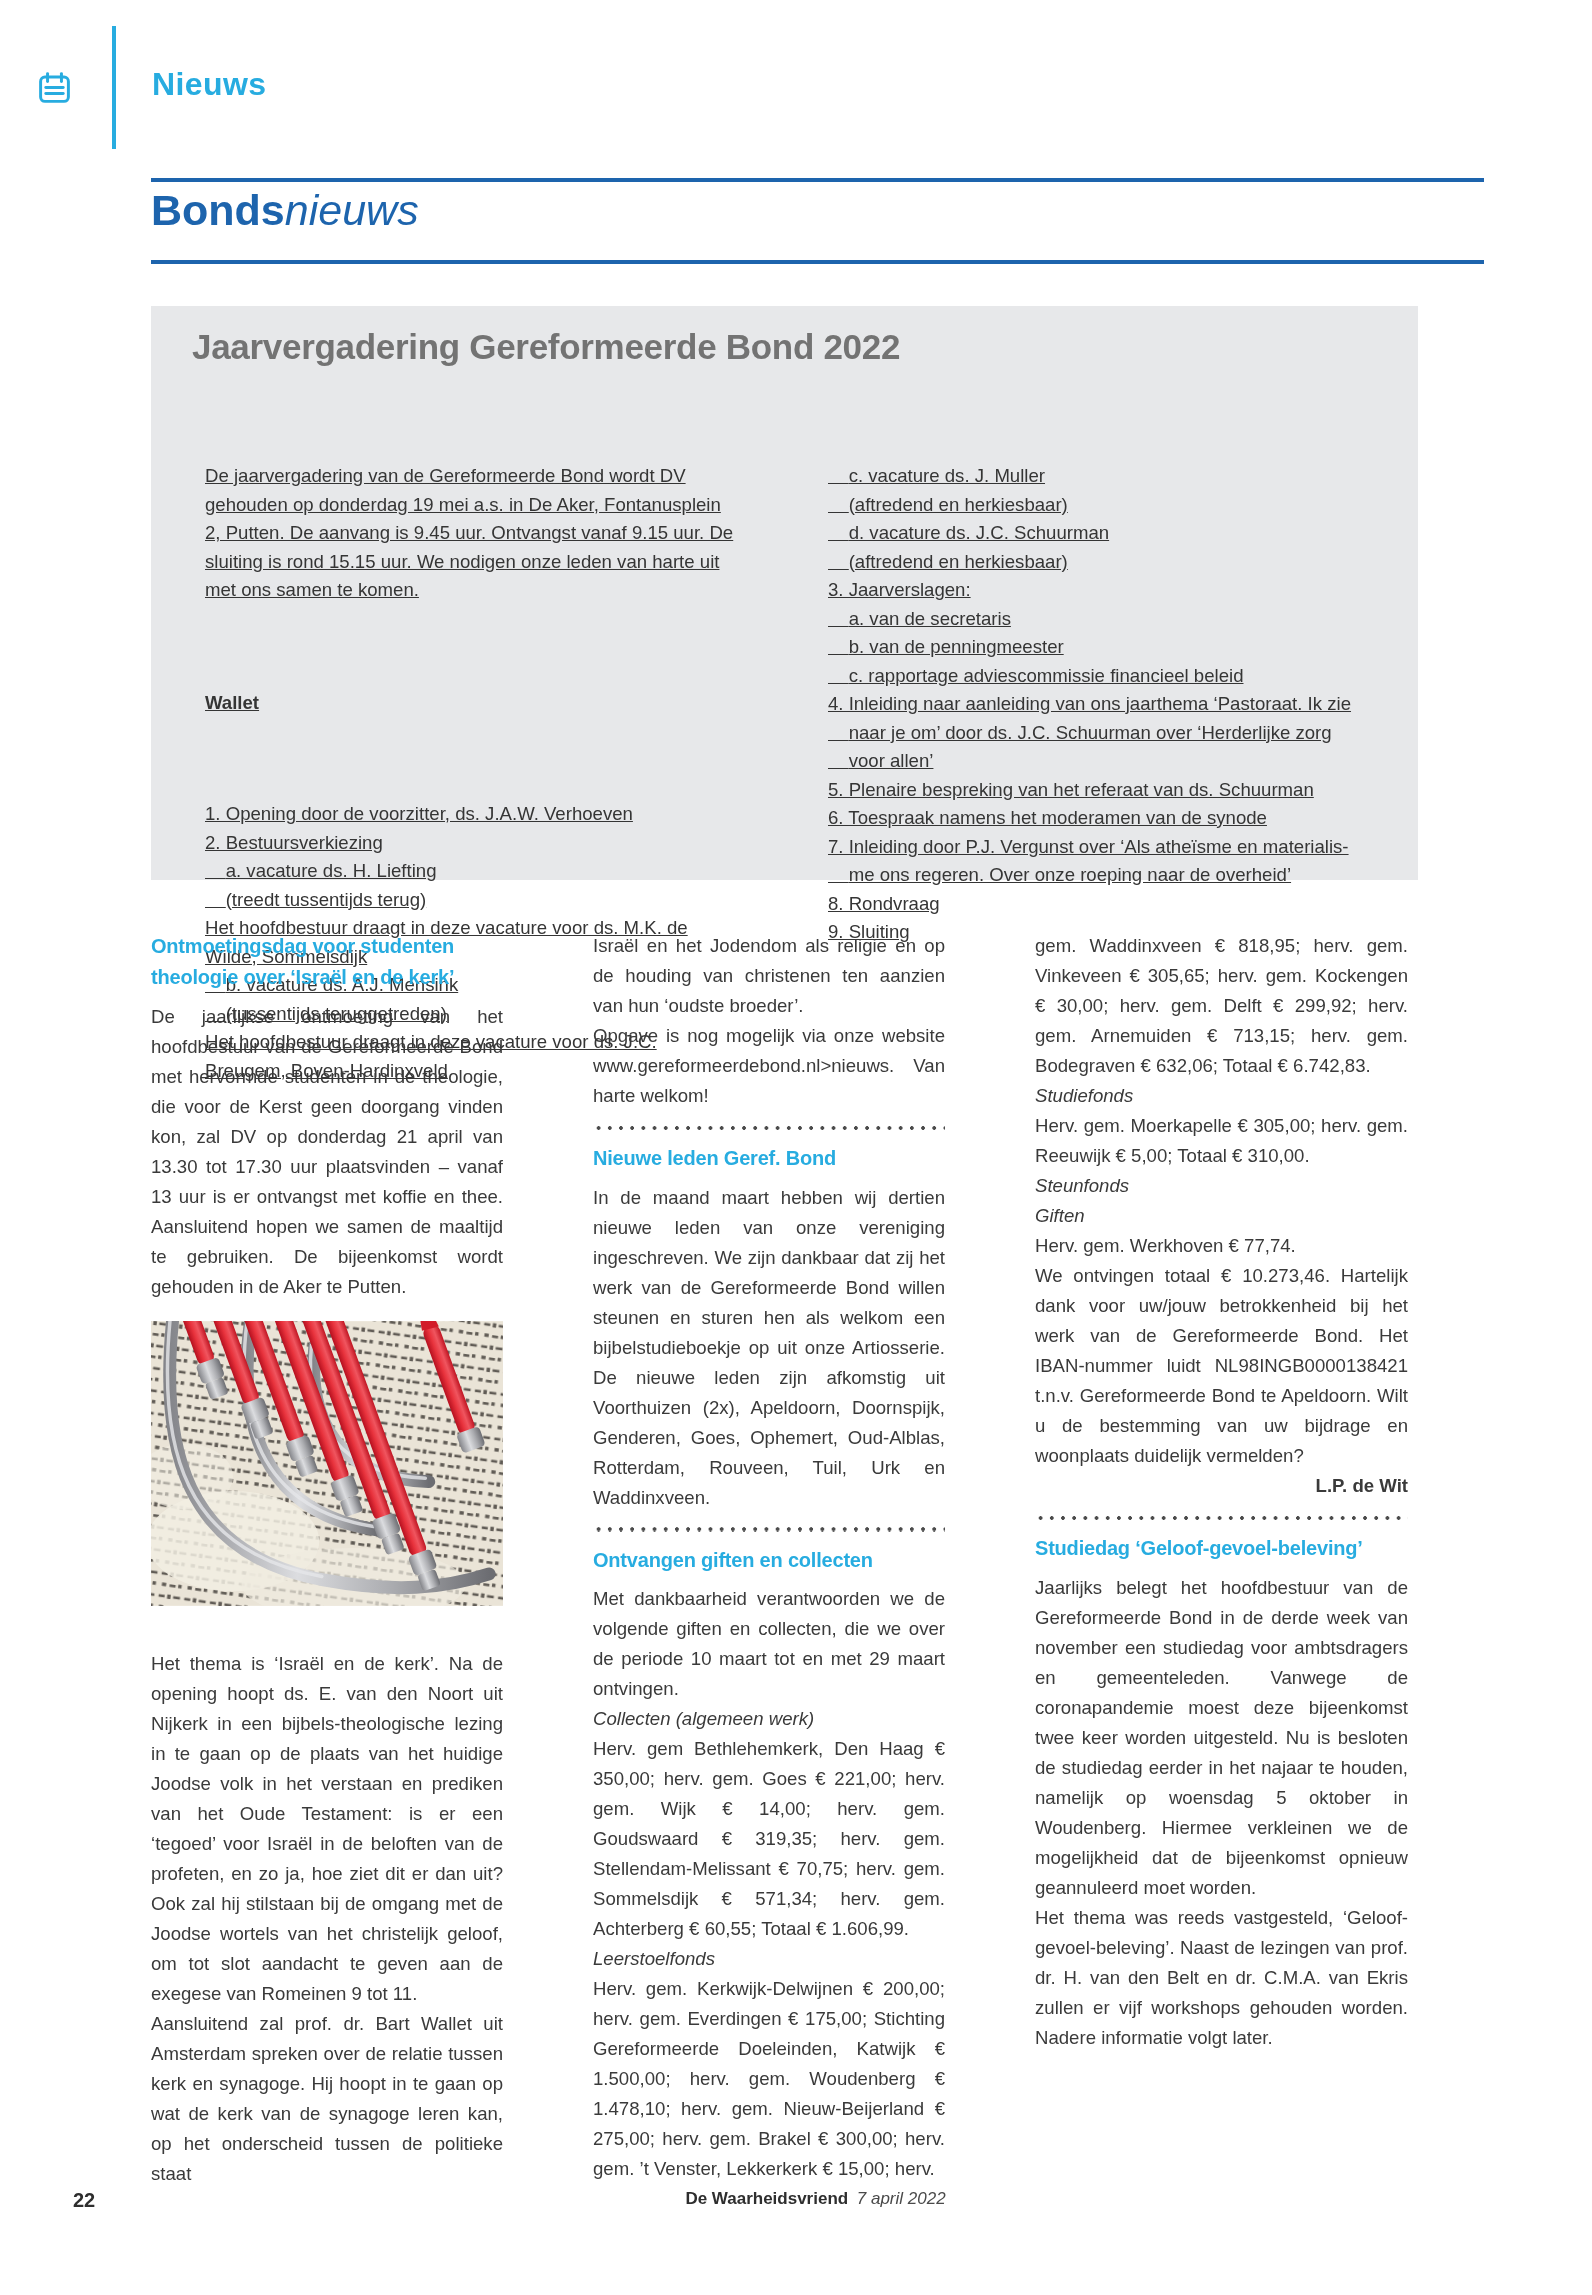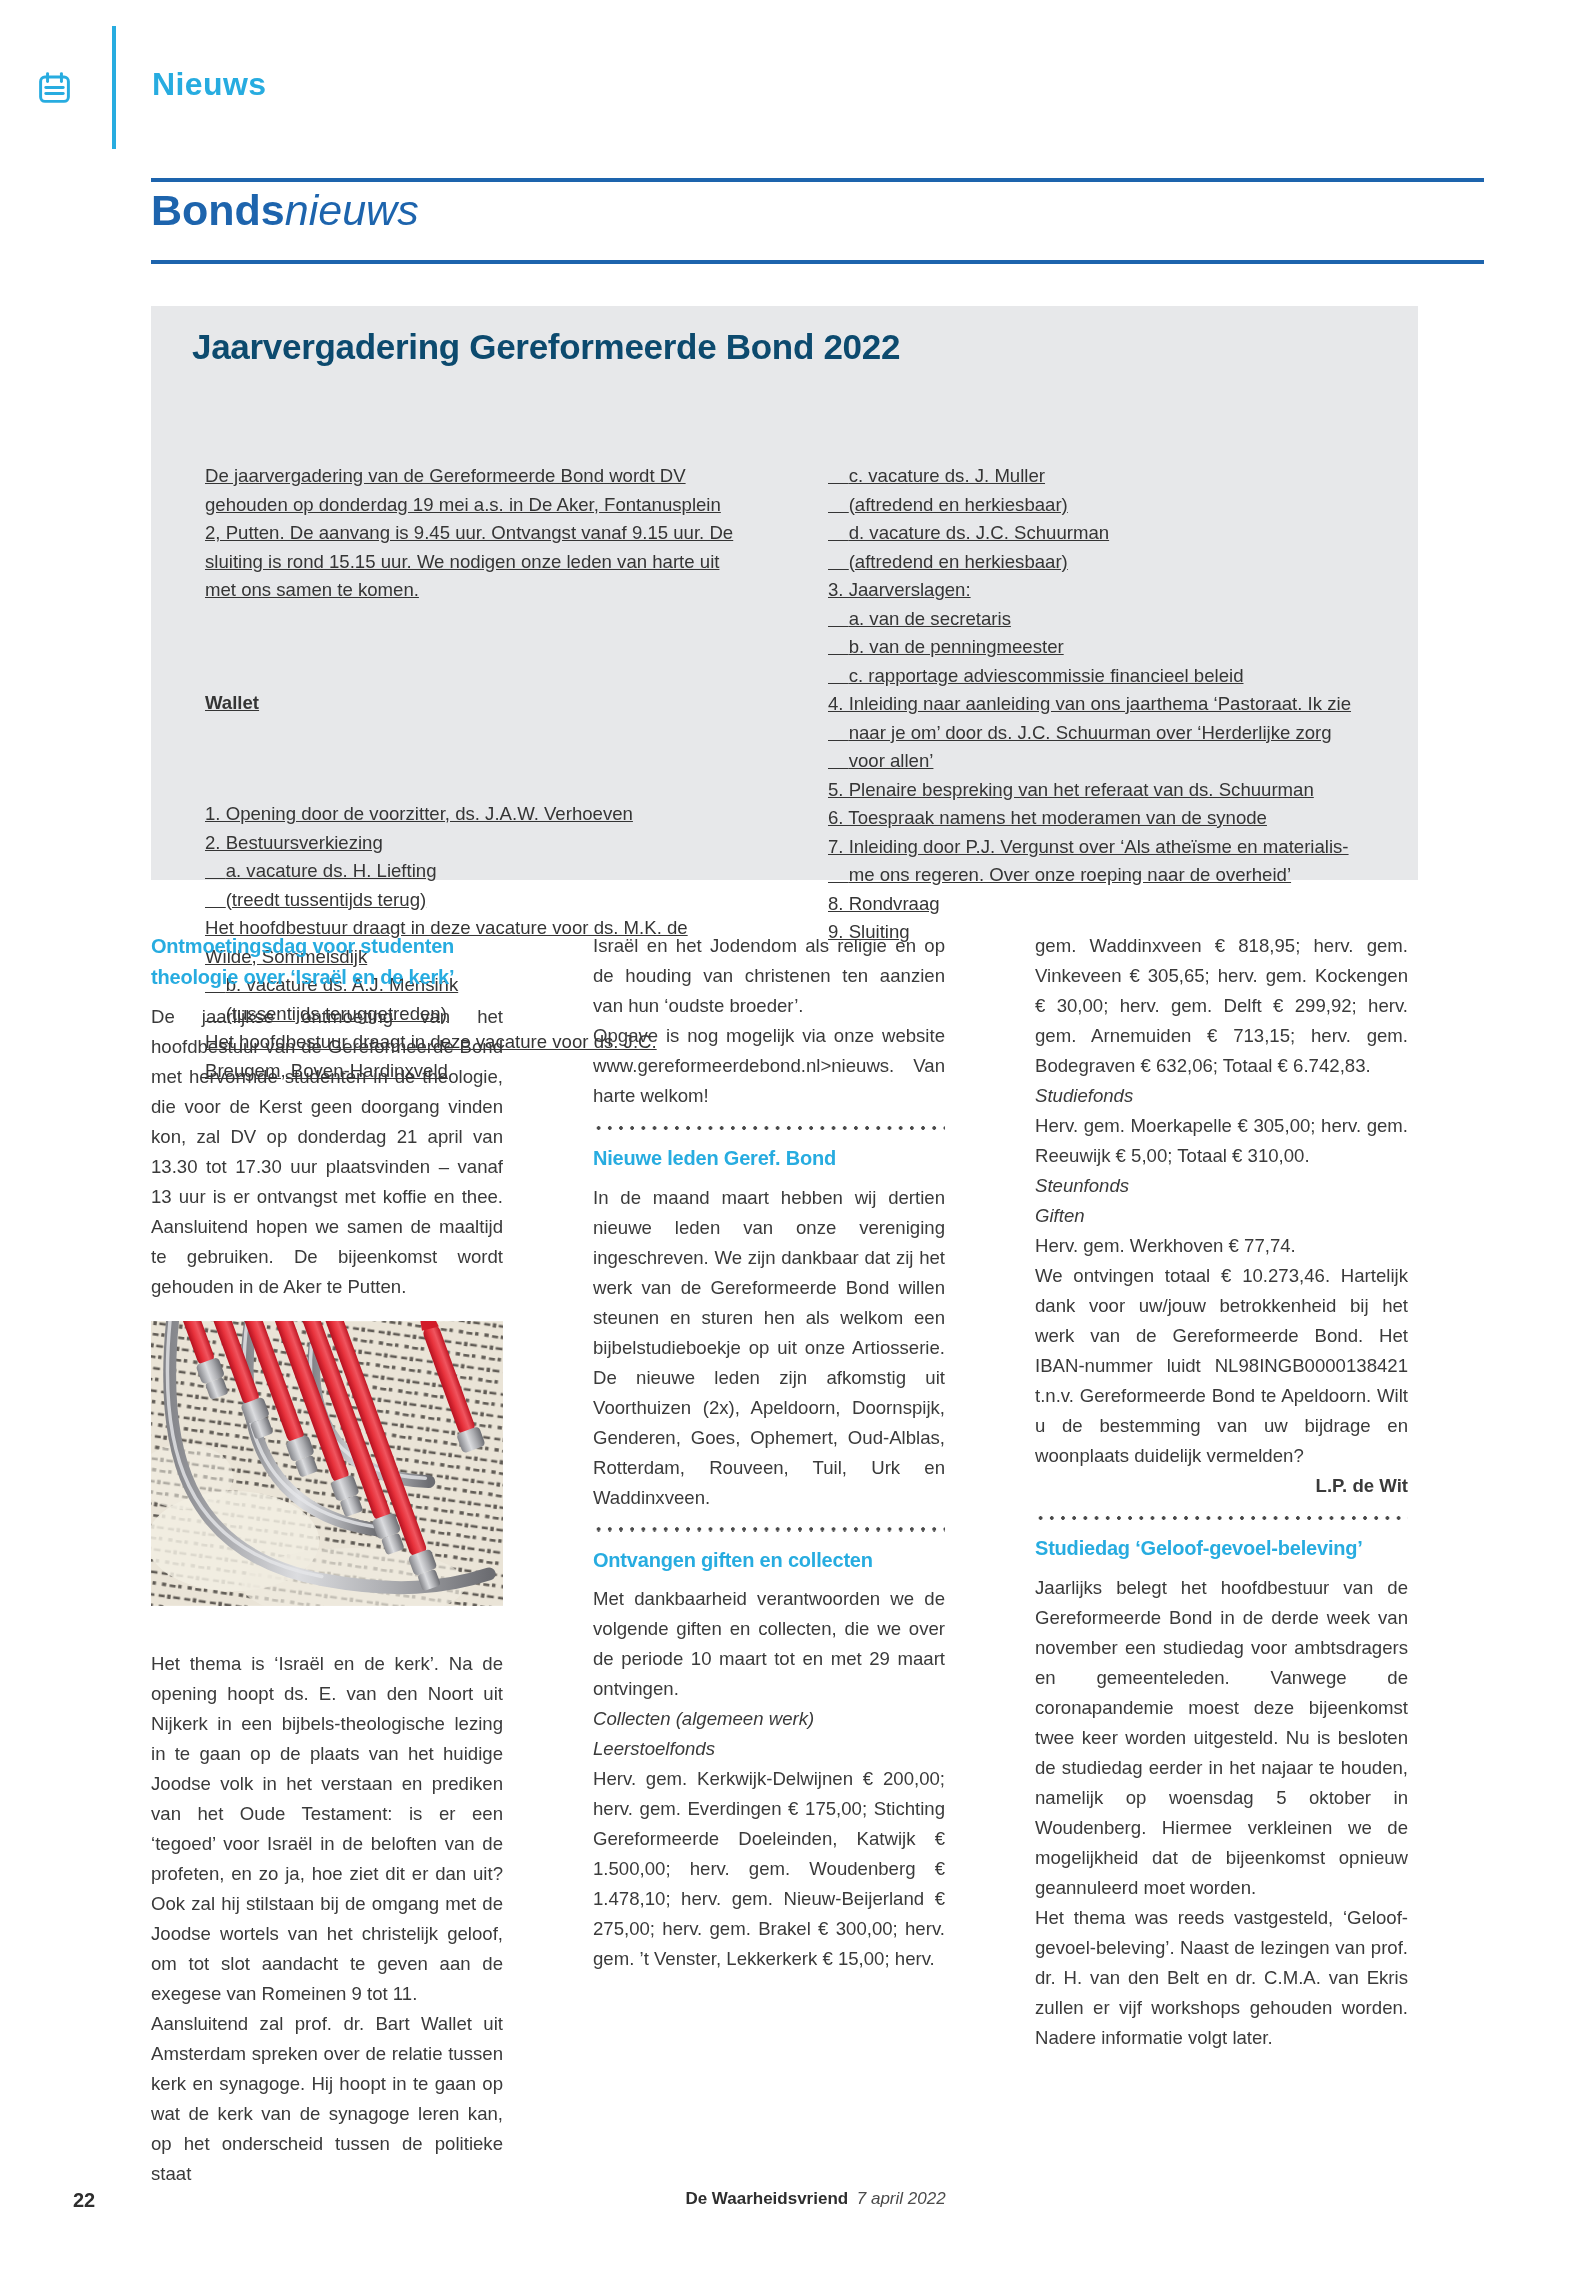--- a/index.html
+++ b/index.html
@@ -13,21 +13,21 @@
 
   
   .rule{position:absolute;left:151px;width:1351px;height:3.5px;background:#1d64ad;}
   .rule-top{top:178px}.rule-bottom{top:260px}
   .banner{position:absolute;left:151px;top:186px;margin:0;font-size:43px;line-height:48px;color:#1d64ad;font-weight:700;}
   .banner .it{font-weight:400;font-style:italic;}
 
   
   .meeting-box{position:absolute;left:151px;top:306px;width:1267px;height:574px;background:#e7e8ea;}
   .meeting-box h2{position:absolute;left:41px;top:21px;margin:0;font-size:35px;line-height:40px;
-                  color:#0c4a6e;font-weight:700;letter-spacing:-0.3px;}
+                  color:#737373;font-weight:700;letter-spacing:-0.3px;}
   .mb-col{position:absolute;top:86px;font-size:18.6px;line-height:28.5px;white-space:pre-wrap;color:#353535;}
   .mb-left{left:41px;width:609px;}
   .mb-right{left:664px;width:595px;}
   .mb-col p{margin:13px;text-decoration:underline;}
   .mb-col .agenda-label{margin-top:14px;font-weight:700;}
 
   
   .col{position:absolute;top:913px;font-size:18.6px;line-height:30px;text-align:justify;color:#3a3a3a;margin-top:18px;}
   .col1{left:151px;width:352px;}
   .col2{left:593px;width:352px;}
@@ -202,20 +202,21 @@
   <section class="col col2">
     <p>Israël en het Jodendom als religie en op de houding van christenen ten aanzien van hun ‘oudste broeder’.</p>
     <p>Opgave is nog mogelijk via onze website www.gereformeerdebond.nl&gt;nieuws. Van harte welkom!</p>
     <div class="dotted"></div>
     <h3>Nieuwe leden Geref. Bond</h3>
     <p>In de maand maart hebben wij dertien nieuwe leden van onze vereniging ingeschreven. We zijn dankbaar dat zij het werk van de Gereformeerde Bond willen steunen en sturen hen als welkom een bijbelstudieboekje op uit onze Artiosserie. De nieuwe leden zijn afkomstig uit Voorthuizen (2x), Apeldoorn, Doornspijk, Genderen, Goes, Ophemert, Oud-Alblas, Rotterdam, Rouveen, Tuil, Urk en Waddinxveen.</p>
     <div class="dotted"></div>
     <h3>Ontvangen giften en collecten</h3>
     <p>Met dankbaarheid verantwoorden we de volgende giften en collecten, die we over de periode 10 maart tot en met 29 maart ontvingen.</p>
     <p class="subhead">Collecten (algemeen werk)</p>
+    <p>Herv. gem Bethlehemkerk, Den Haag € 350,00; herv. gem. Goes € 221,00; herv. gem. Wijk € 14,00; herv. gem. Goudswaard € 319,35; herv. gem. Stellendam-Melissant € 70,75; herv. gem. Sommelsdijk € 571,34; herv. gem. Achterberg € 60,55; Totaal € 1.606,99.</p>
     <p class="subhead">Leerstoelfonds</p>
     <p>Herv. gem. Kerkwijk-Delwijnen € 200,00; herv. gem. Everdingen € 175,00; Stichting Gereformeerde Doeleinden, Katwijk € 1.500,00; herv. gem. Woudenberg € 1.478,10; herv. gem. Nieuw-Beijerland € 275,00; herv. gem. Brakel € 300,00; herv. gem. ’t Venster, Lekkerkerk € 15,00; herv.</p>
   </section>
 
   <section class="col col3">
     <p>gem. Waddinxveen € 818,95; herv. gem. Vinkeveen € 305,65; herv. gem. Kockengen € 30,00; herv. gem. Delft € 299,92; herv. gem. Arnemuiden € 713,15; herv. gem. Bodegraven € 632,06; Totaal € 6.742,83.</p>
     <p class="subhead">Studiefonds</p>
     <p>Herv. gem. Moerkapelle € 305,00; herv. gem. Reeuwijk € 5,00; Totaal € 310,00.</p>
     <p class="subhead">Steunfonds</p>
     <p class="subhead">Giften</p>

